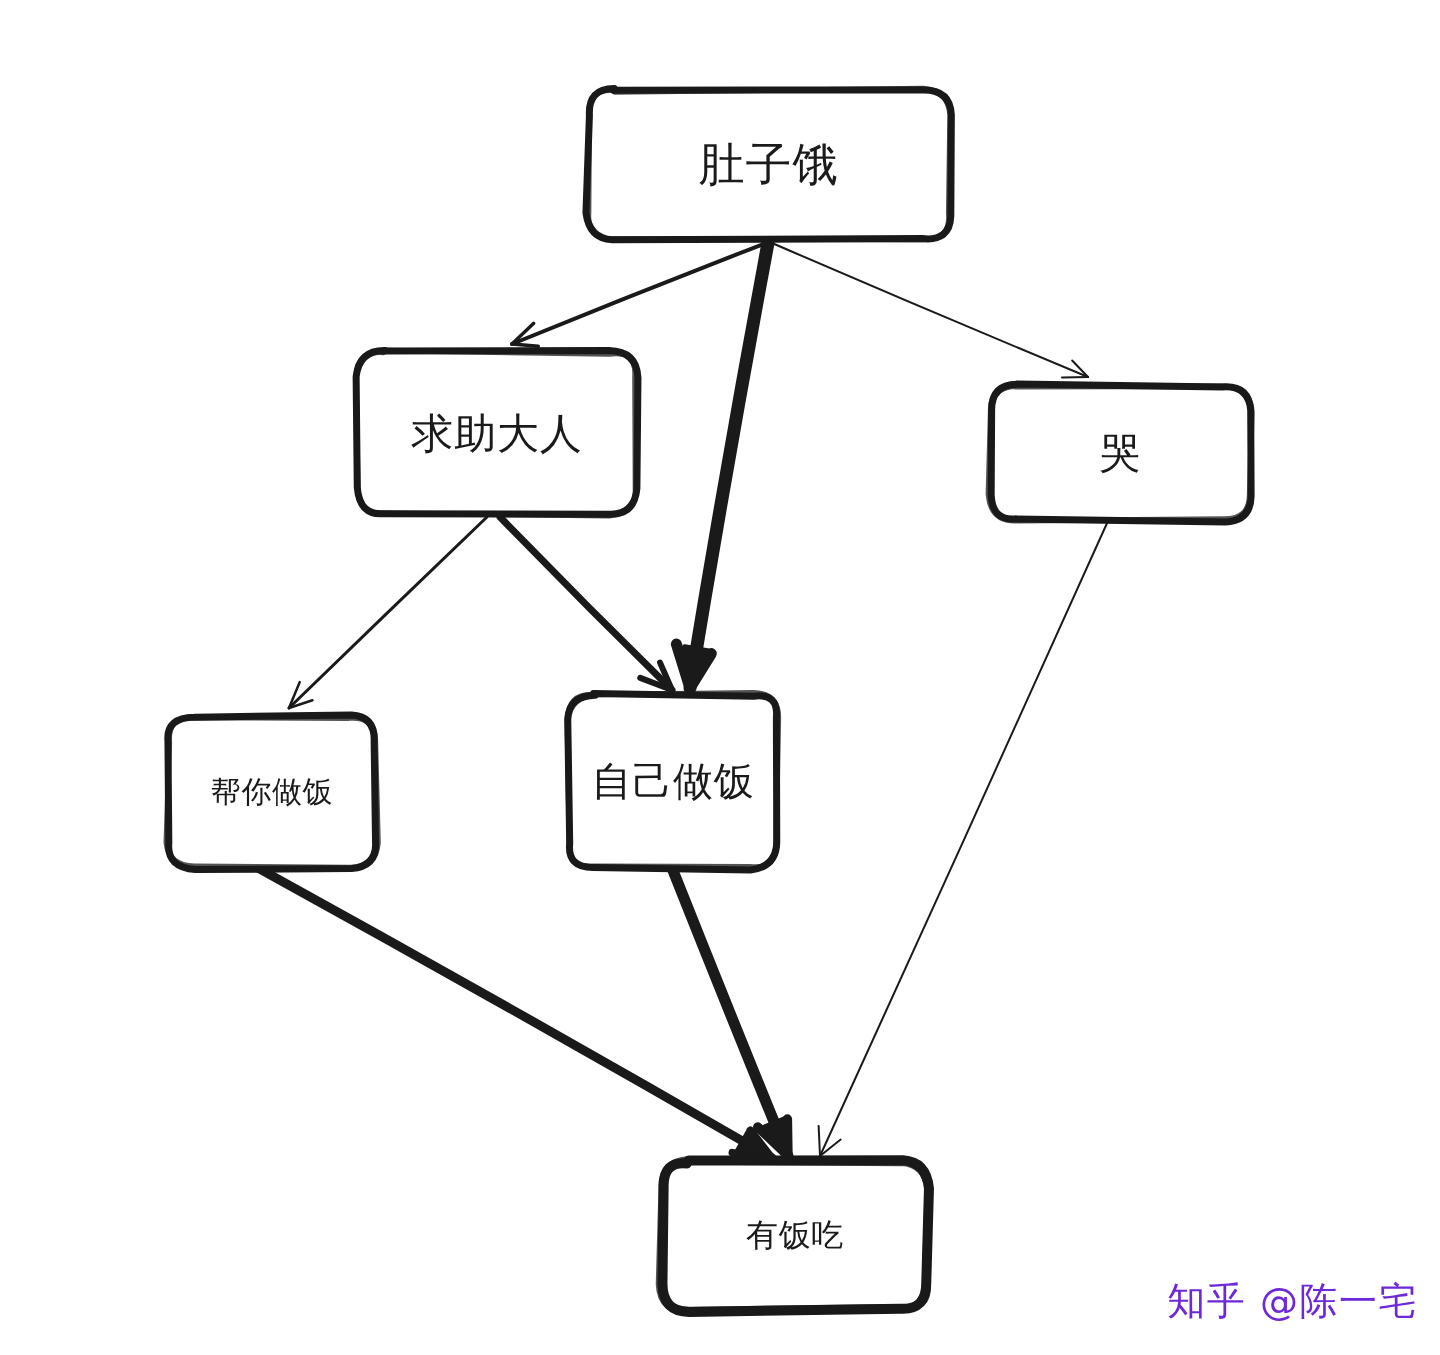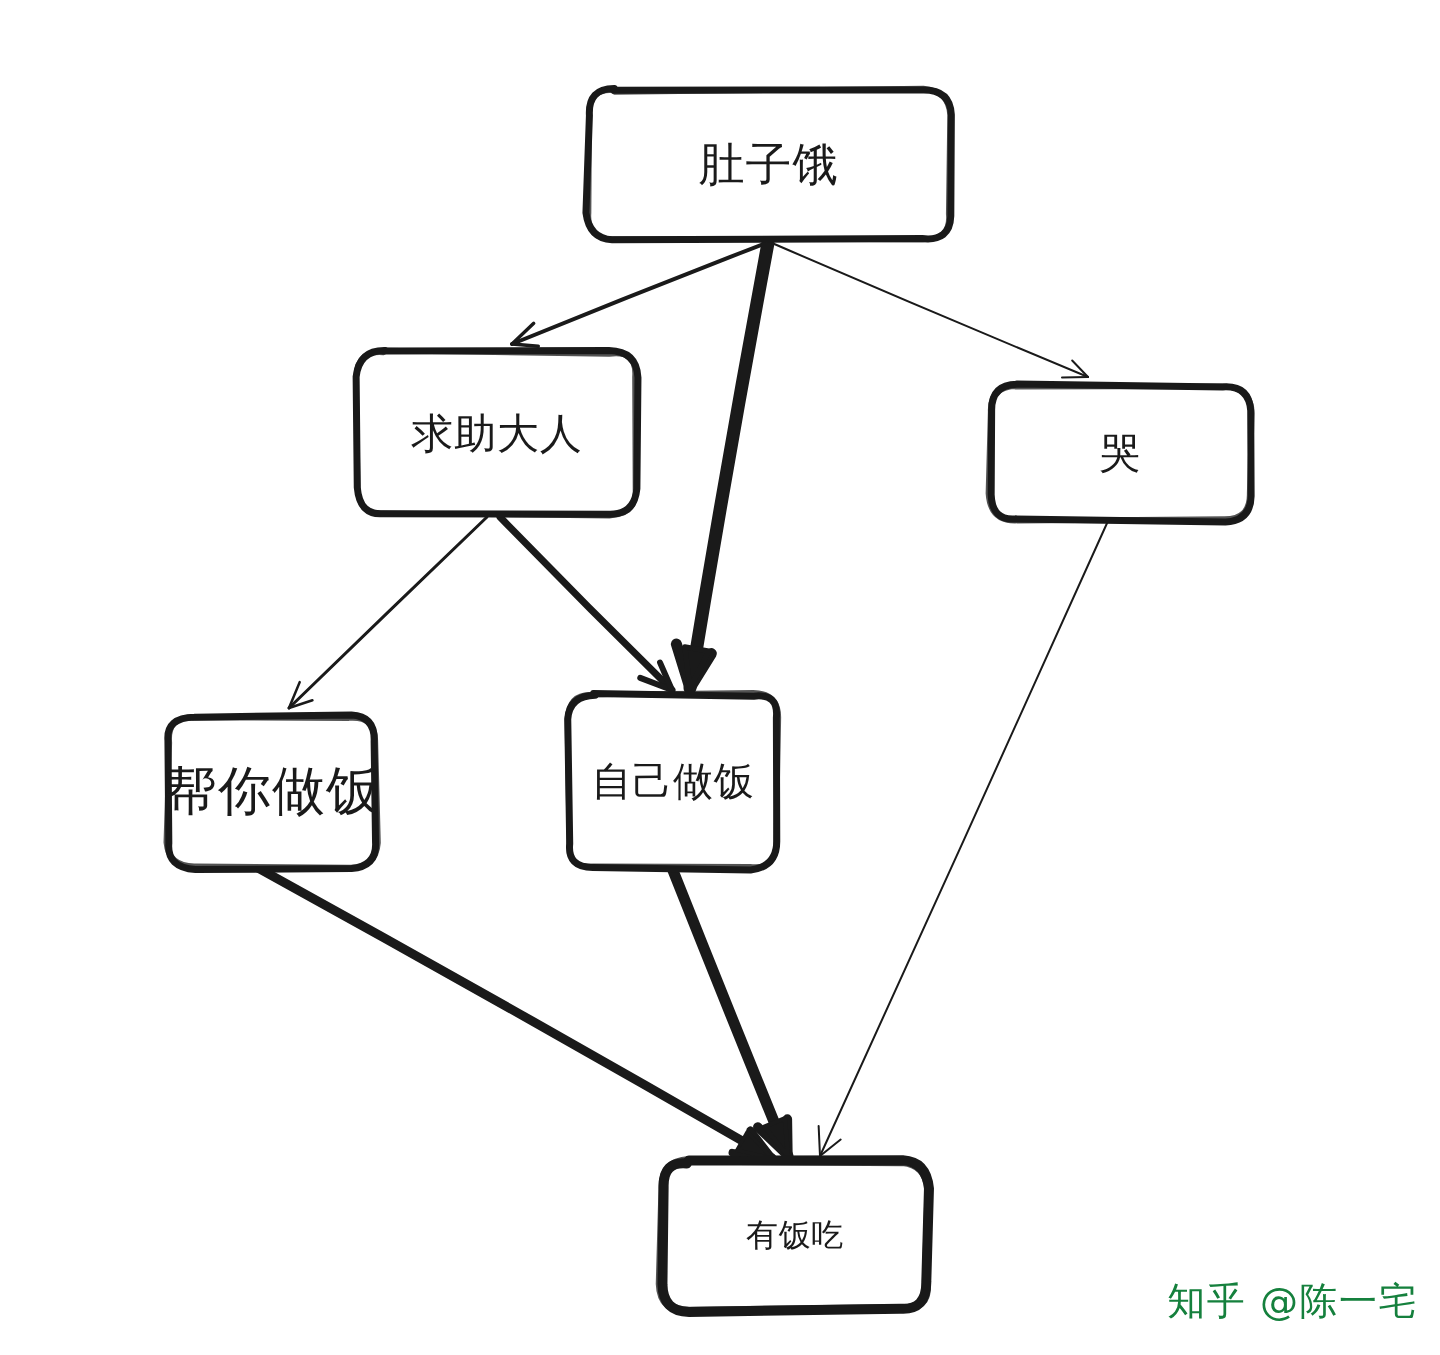--- a/index.html
+++ b/index.html
@@ -32,21 +32,21 @@
     font-family: Liberation Sans, sans-serif;
     font-weight: 400;
     letter-spacing: 0.02em;
     white-space: nowrap;
     pointer-events: none;
   }
   #watermark {
     position: absolute;
     right: 22px;
     bottom: 28px;
-    color: #15803d;
+    color: #6d28d9;
     font-size: 38px;
     font-family: "DejaVu Sans", "Liberation Sans", sans-serif;
     letter-spacing: 0.04em;
     white-space: nowrap;
   }
 </style>
 </head>
 <body>
 
 <svg id="diagram-canvas" viewBox="0 0 1440 1355" xmlns="http://www.w3.org/2000/svg">
@@ -126,18 +126,18 @@
         <path d="M 688.8482483401187 1160.5006712439938 L 902.9203344240414 1160.22453985234 Q 926.3491367700273 1161.6330145129157 928.9667588487113 1188.5642764104364 L 926.2899916651146 1281.9251812339412 Q 926.5777204591677 1310.4403563869373 900.4617434027892 1308.716066921184 L 689.0959058538526 1311.9174469013315 Q 662.9814247146162 1311.9639907856304 662.442989350596 1284.397192384022 L 663.6314949053486 1186.6232040409107 Q 663.0675469771342 1161.1422169214777 686.8578951363721 1163.4544183628886 Z" fill="none" stroke="#1a1a1a" stroke-width="10" stroke-linejoin="round" stroke-linecap="round" opacity="1"></path>
         <path d="M 688.9777750983731 1160.4031455042787 L 902.4148090732352 1161.9358264456205 Q 926.5188039306173 1163.8327835936252 928.6790090574319 1190.0898443242022 L 926.0294820786592 1283.1367164021995 Q 929.9817820091647 1308.831134081367 900.4977172735602 1308.3150325539127 L 689.64923039854 1310.9283883109356 Q 660.7896145825226 1310.9794893637204 659.9470132351606 1283.9409962544873 L 662.6146188749068 1189.2781503693564 Q 661.7999582299963 1162.1363901149186 688.6793405546244 1160.295313453905 Z" fill="none" stroke="#1a1a1a" stroke-width="8.4" stroke-linejoin="round" stroke-linecap="round" opacity="0.75"></path>
       </g>
     </g>
 </svg>
 
 <div id="labels-layer">
     <div class="node-label" style="left: 588px; top: 90px; width: 362px; height: 150px; font-size: 46px;">肚子饿</div>
     <div class="node-label" style="left: 358px; top: 352px; width: 278px; height: 163px; font-size: 42px; text-align: center;">求助大人</div>
     <div class="node-label" style="left: 990px; top: 386px; width: 260px; height: 135px; font-size: 42px;">哭</div>
-    <div class="node-label" style="left: 168px; top: 716px; width: 208px; height: 152px; font-size: 53px;">帮你做饭</div>
+    <div class="node-label" style="left: 168px; top: 716px; width: 208px; height: 152px; font-size: 30px;">帮你做饭</div>
     <div class="node-label" style="left: 568px; top: 694px; width: 210px; height: 174px; font-size: 40px;">自己做饭</div>
     <div class="node-label" style="left: 662px; top: 1162px; width: 266px; height: 148px; font-size: 32px;">有饭吃</div>
   </div>
 
 <div id="watermark">知乎 @陈一宅</div>
 
 </body></html>

